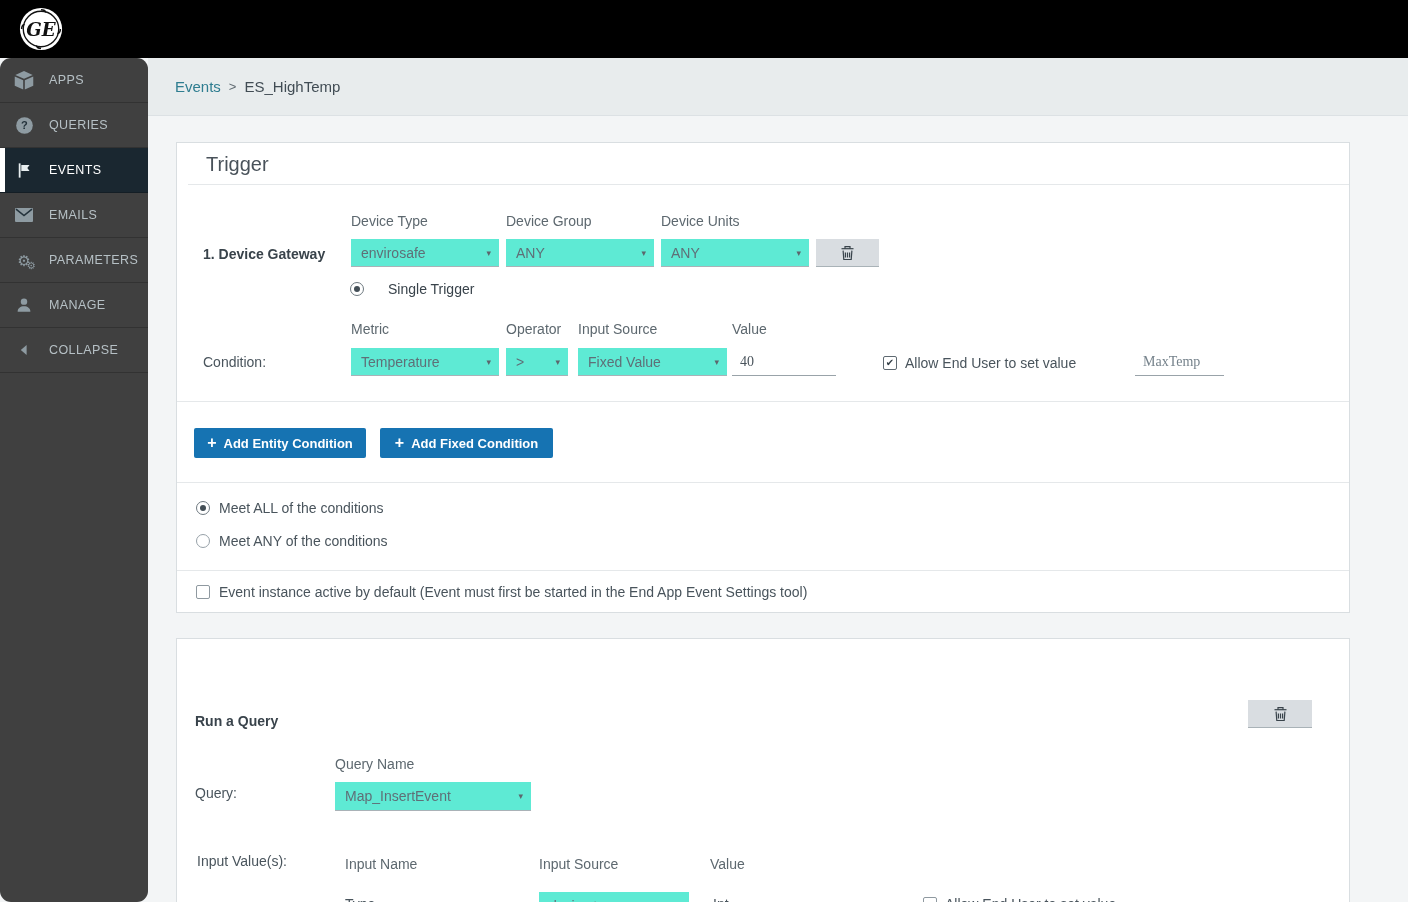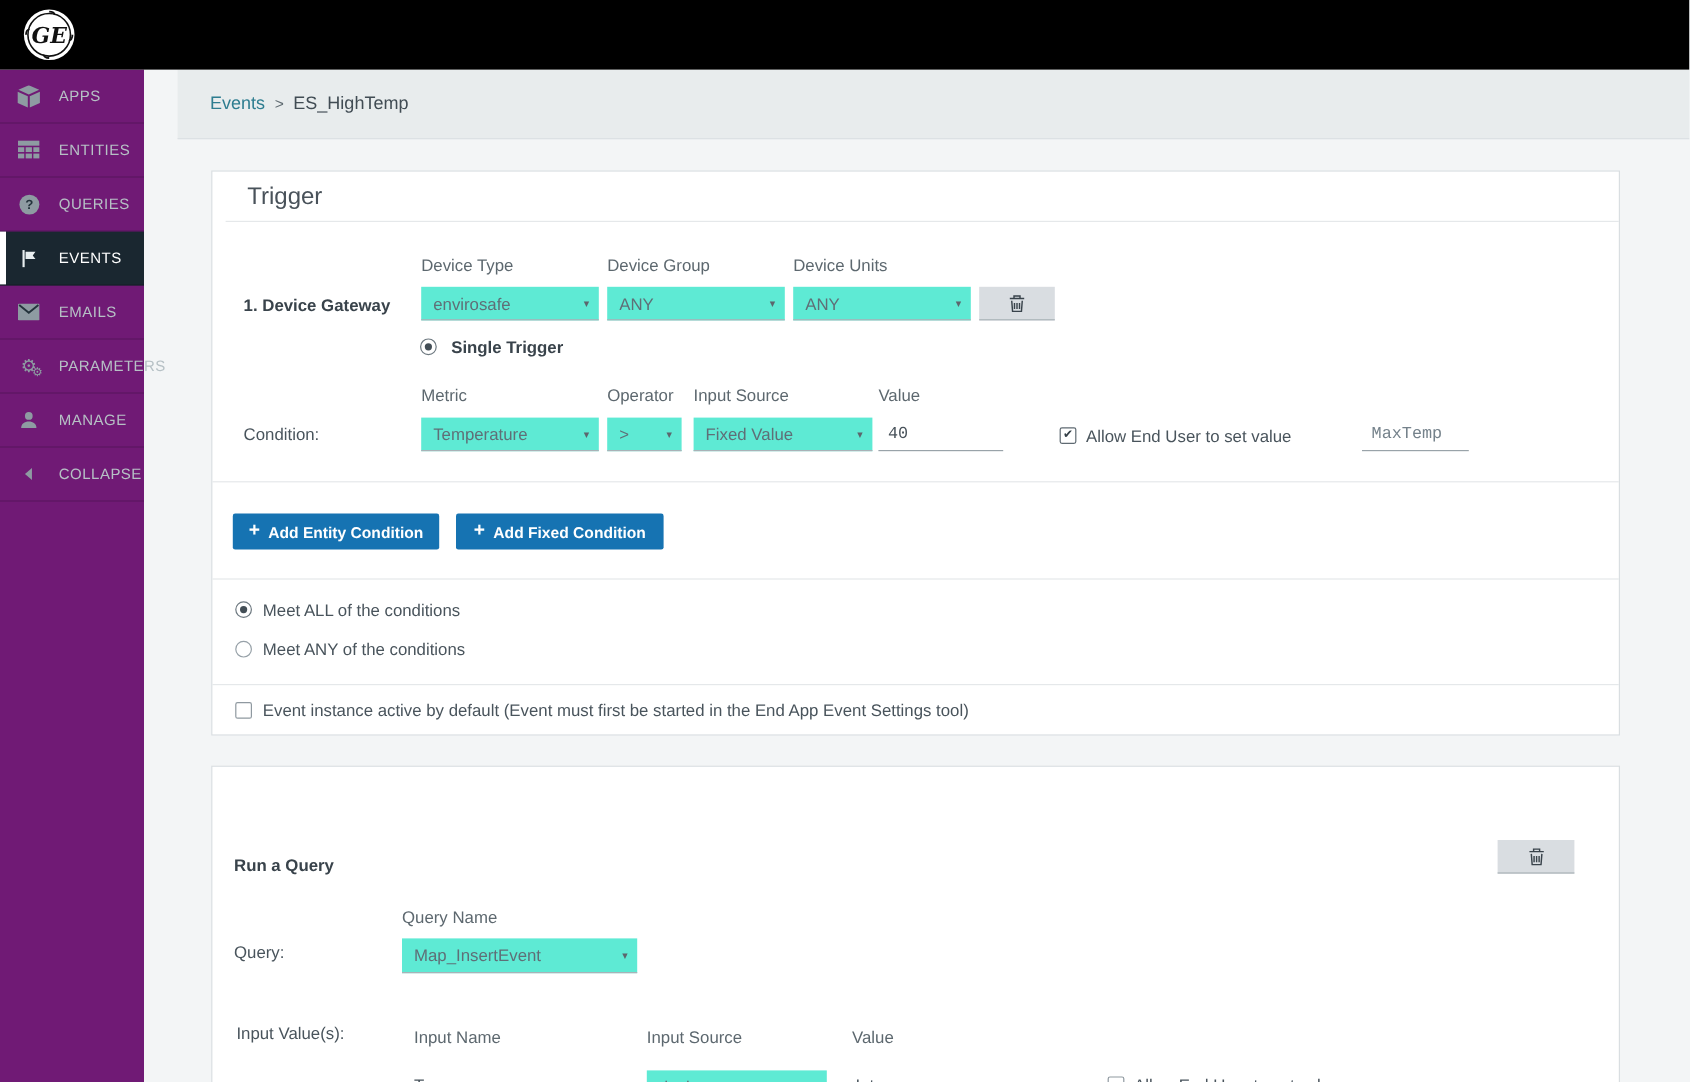--- a/index.html
+++ b/index.html
@@ -5,21 +5,21 @@
   * { margin:0; padding:0; box-sizing:border-box; }
   html,body { width:1408px; height:902px; overflow:hidden; background:#f3f5f6;
               font-family:"Liberation Sans", sans-serif; }
   .page { position:relative; width:1408px; height:902px; overflow:hidden; background:#f3f5f6; }
 
   
   .topbar { position:absolute; left:0; top:0; width:1408px; height:58px; background:#000; z-index:5; }
   .ge-logo { position:absolute; left:18px; top:6px; width:46px; height:46px; cursor:pointer; }
 
   
-  .sidebar { position:absolute; left:0; top:58px; width:120px; height:844px; background:#701a75; z-index:4; }
+  .sidebar { position:absolute; left:0; top:58px; width:148px; height:844px; background:#404040; z-index:4;border-radius:11px; }
   .side-item { position:relative; height:45px; display:flex; align-items:center;
                border-bottom:1px solid rgba(0,0,0,0.22); color:#b6c0c5; cursor:pointer; }
   .side-item .icn { width:22px; height:22px; margin-left:13px; color:#8e9ba2;
                     display:flex; align-items:center; justify-content:center; flex:none; }
   .side-item .lbl { margin-left:14px; font-size:12.5px; letter-spacing:0.4px; white-space:nowrap; }
   .side-item.active { background:#1a2730; color:#fff; }
   .side-item.active .icn { color:#e8eef0; }
   .side-item.active::before { content:""; position:absolute; left:0; top:0; width:5px; height:100%; background:#fff; }
   .gear-wrap { position:relative; font-size:15px; line-height:1; }
   .gear-small { position:absolute; font-size:10px; right:-5px; bottom:-3px; }
@@ -45,21 +45,21 @@
 
   .dd { position:absolute; height:28px; background:#5eead4; border-bottom:1px solid #a9b2b7;
         display:flex; align-items:center; padding:0 22px 0 10px; font-size:14px; color:#5f6f77;
         cursor:pointer; }
   .dd .ddtext { white-space:nowrap; overflow:hidden; }
   .dd .arrow { position:absolute; right:8px; top:50%; transform:translateY(-52%);
                font-size:9px; color:#5c666d; }
 
   .ulinput { position:absolute; height:27px; border:none; border-bottom:1px solid #99a3a9;
              background:transparent; font-size:14px; color:#4a545c; padding:0 8px;
-             font-family:Liberation Mono, monospace; outline:none; }
+             font-family:Liberation Serif, serif; outline:none; }
   .ulinput.muted { color:#75828b; }
 
   .trashbtn { position:absolute; width:63px; height:28px; background:#d9dde1;
               border:none; border-bottom:1px solid #a9b2b7; display:flex; align-items:center;
               justify-content:center; cursor:pointer; }
 
   .btn-blue { position:absolute; height:30px; background:#1673b2; color:#fff; border:none;
               border-radius:2px; font-size:13px; font-weight:bold; font-family:inherit;
               display:flex; align-items:center; justify-content:center; gap:7px; cursor:pointer; }
   .btn-blue .plus { font-size:16px; font-weight:bold; line-height:1; margin-top:-1px; }
@@ -101,34 +101,20 @@
       <span class="icn">
         <svg width="20" height="19" viewBox="0 0 24 23" fill="currentColor">
           <path d="M12 0l10.5 4.7L12 9.4 1.5 4.7z"></path>
           <path d="M0.8 6.6l10.2 4.6v11.3L0.8 17.9z"></path>
           <path d="M23.2 6.6l-10.2 4.6v11.3l10.2-4.6z"></path>
         </svg>
       </span>
       <span class="lbl">APPS</span>
     </div>
 
-    <div class="side-item">
-      <span class="icn">
-        <svg width="18" height="16" viewBox="0 0 18 16" fill="currentColor">
-          <rect x="0" y="0" width="18" height="4.4"></rect>
-          <rect x="0" y="5.7" width="5.2" height="4"></rect>
-            <rect x="6.4" y="5.7" width="5.2" height="4"></rect>
-            <rect x="12.8" y="5.7" width="5.2" height="4"></rect>
-          <rect x="0" y="11" width="5.2" height="4"></rect>
-            <rect x="6.4" y="11" width="5.2" height="4"></rect>
-            <rect x="12.8" y="11" width="5.2" height="4"></rect>
-        </svg>
-      </span>
-      <span class="lbl">ENTITIES</span>
-    </div>
 
     <div class="side-item">
       <span class="icn">
         <svg width="19" height="19" viewBox="0 0 24 24">
           <circle cx="12" cy="12" r="10.5" fill="currentColor"></circle>
           <text x="12" y="17" text-anchor="middle" font-size="14" font-weight="bold" fill="#24333c">?</text>
         </svg>
       </span>
       <span class="lbl">QUERIES</span>
     </div>
@@ -212,21 +198,21 @@
 
     <button class="trashbtn" style="left:639px; top:96px;">
       <svg width="15" height="16" viewBox="0 0 15 16" fill="none" stroke="#39434b" stroke-width="1.2">
         <path d="M1.5 3.7h12"></path>
         <path d="M5 3.7V1.6h5v2.1"></path>
         <path d="M3.1 5.6l.7 8.9h7.4l.7-8.9"></path>
         <path d="M5.4 7.4v5.2M7.5 7.4v5.2M9.6 7.4v5.2"></path>
       </svg>
     </button>
 
-    <div class="optrow" style="left:173px; top:138px; font-weight:bold; color:#39434b; gap:12px;">
+    <div class="optrow" style="left:173px; top:138px; font-weight:normal; color:#39434b; gap:24px;">
       <span class="radio sel"></span>
       <span>Single Trigger</span>
     </div>
 
     <span class="flabel" style="left:174px; top:178px;">Metric</span>
     <span class="flabel" style="left:329px; top:178px;">Operator</span>
     <span class="flabel" style="left:401px; top:178px;">Input Source</span>
     <span class="flabel" style="left:555px; top:178px;">Value</span>
 
     <span class="nlabel" style="left:26px; top:211px;">Condition:</span>

